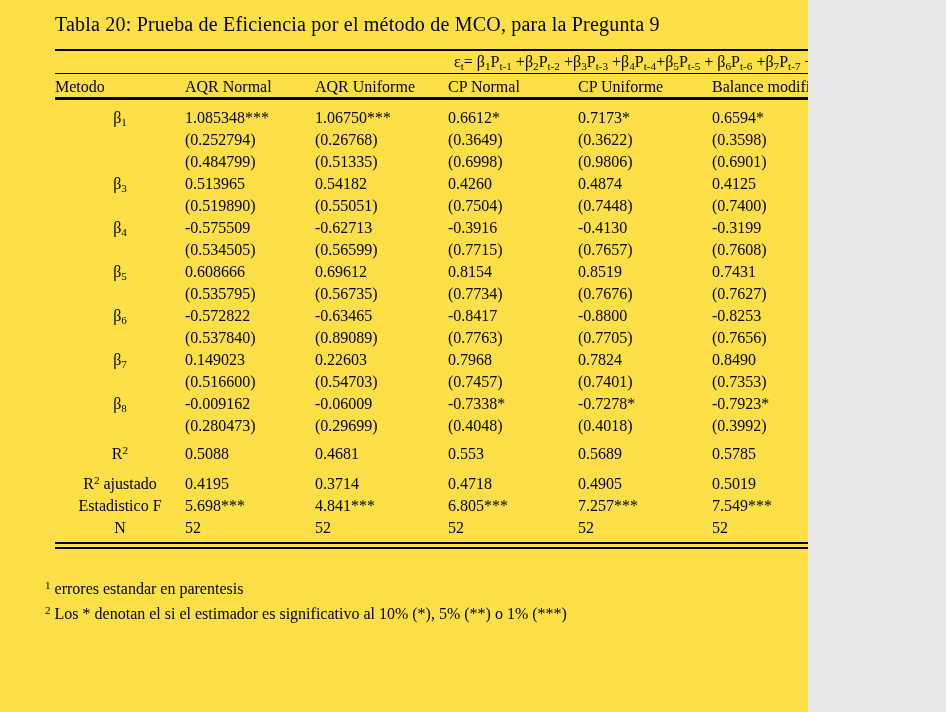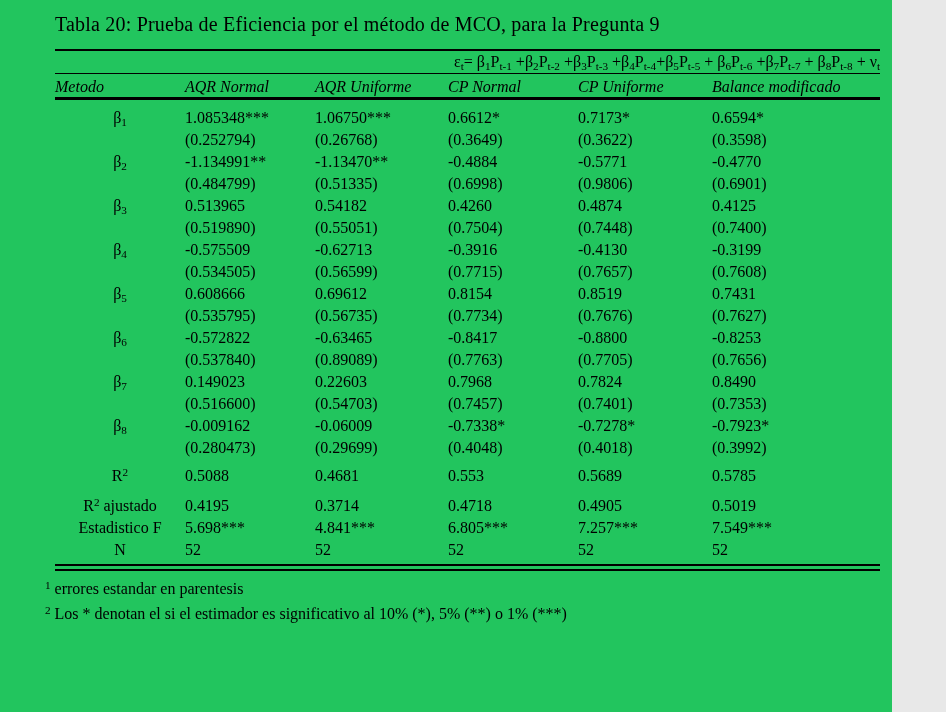--- a/index.html
+++ b/index.html
@@ -1,38 +1,38 @@
 <!DOCTYPE html>
 <html><head>
 <meta charset="utf-8">
 <style>
   html,body{margin:0;padding:0;background:#e8e8e8;}
   .page{
-    width:892px;height:712px;background:#22c55e;color:#000;
+    width:808px;height:712px;background:#fde047;color:#000;
     font-family:"Liberation Serif","DejaVu Serif",serif;
     position:relative;overflow:hidden;
   }
   .title{
     position:absolute;left:55px;top:13px;
     font-size:20px;letter-spacing:0.2px;white-space:nowrap;
   }
   .table-wrap{position:absolute;left:55px;top:49px;width:825px;}
   .rule-medium{border-top:2px solid #000;}
   .rule-thin{border-top:1px solid #000;}
   .rule-thick{border-top:3px solid #000;}
   .rule-double{height:3px;border-top:2px solid #000;border-bottom:2px solid #000;margin-top:3px;}
   .equation{
     text-align:right;font-size:16px;height:22px;line-height:22px;white-space:nowrap;
   }
   .grid-row{
     display:grid;
     grid-template-columns:130px 130px 133px 130px 134px 168px;
     font-size:16px;line-height:22px;white-space:nowrap;
   }
-  .header-row{height:23px;align-items:end;line-height:21px;font-style:italic;}
+  .header-row{height:23px;align-items:end;line-height:21px;}
   .body{padding-top:7px;}
   .cell{text-align:left;overflow:visible;}
   .label-cell{text-align:center;}
   .spacer-sm{height:6px;}
   .spacer-md{height:8px;}
   sub{font-size:70%;vertical-align:-0.25em;line-height:0;}
   sup{font-size:70%;vertical-align:0.45em;line-height:0;}
   .footnotes{position:absolute;left:45px;top:576px;font-size:16px;}
   .footnote{line-height:25px;white-space:nowrap;}
   .fn-marker{margin-right:4px;}
@@ -73,28 +73,20 @@
         </div>
         <div class="grid-row">
           <div class="cell label-cell"></div>
           <div class="cell">(0.252794)</div>
           <div class="cell">(0.26768)</div>
           <div class="cell">(0.3649)</div>
           <div class="cell">(0.3622)</div>
           <div class="cell">(0.3598)</div>
         </div>
         <div class="grid-row">
-          <div class="cell label-cell">β<sub>2</sub></div>
-          <div class="cell">-1.134991**</div>
-          <div class="cell">-1.13470**</div>
-          <div class="cell">-0.4884</div>
-          <div class="cell">-0.5771</div>
-          <div class="cell">-0.4770</div>
-        </div>
-        <div class="grid-row">
           <div class="cell label-cell"></div>
           <div class="cell">(0.484799)</div>
           <div class="cell">(0.51335)</div>
           <div class="cell">(0.6998)</div>
           <div class="cell">(0.9806)</div>
           <div class="cell">(0.6901)</div>
         </div>
         <div class="grid-row">
           <div class="cell label-cell">β<sub>3</sub></div>
           <div class="cell">0.513965</div>

